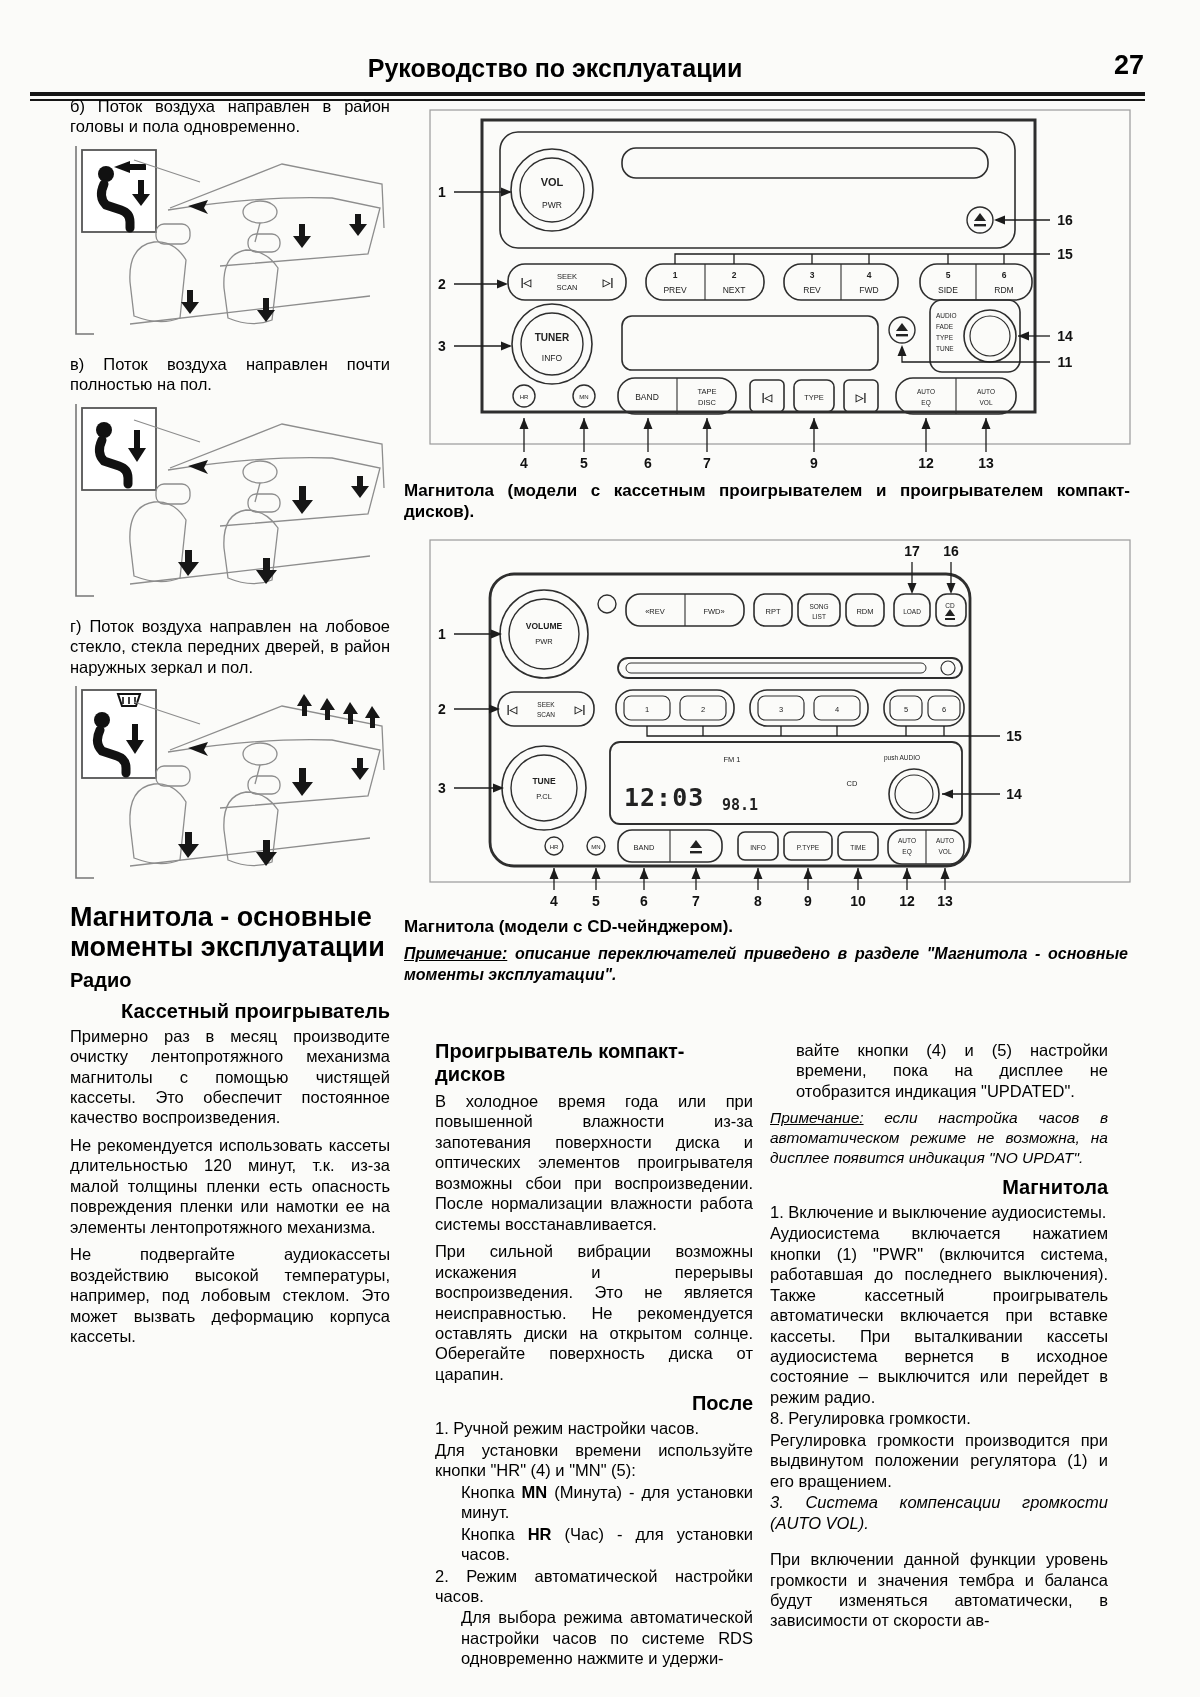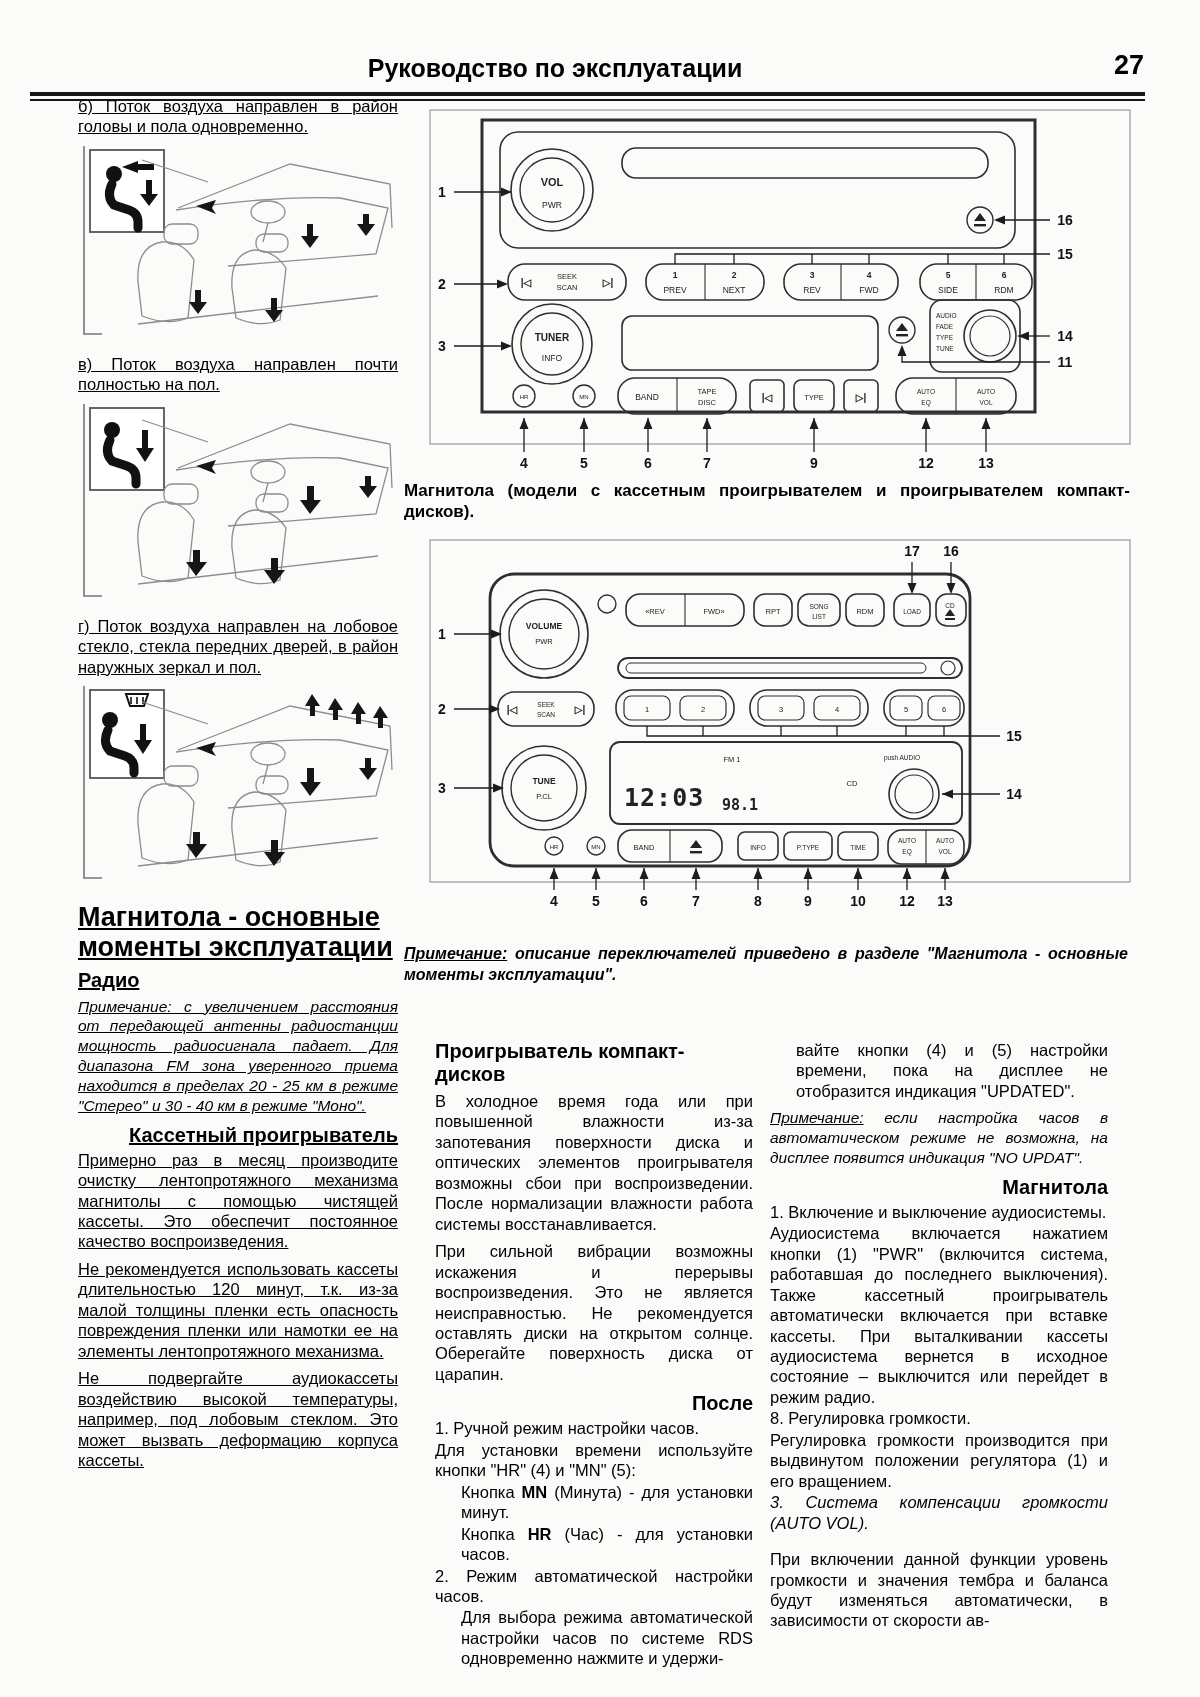--- a/index.html
+++ b/index.html
@@ -11,21 +11,21 @@
   .body{font-size:16.5px;line-height:1.24;text-align:justify;}
   .note{font-size:15.5px;line-height:1.28;text-align:justify;font-style:italic;}
   .note .nl{text-decoration:underline;}
   h1.sec{font-size:27px;line-height:1.12;margin:14px 0 6px;font-weight:bold;}
   h2.sub{font-size:20px;margin:8px 0 3px;font-weight:bold;text-align:right;}
   h2.sub2{font-size:20px;margin:0 0 5px;line-height:1.15;font-weight:bold;}
   .hdr-title{top:54px;left:300px;width:510px;text-align:center;font-size:25px;font-weight:bold;}
   .hdr-num{top:50px;right:56px;font-size:27px;font-weight:bold;}
   .rule1{left:30px;right:55px;top:92px;height:4px;background:#161616;}
   .rule2{left:30px;right:55px;top:99px;height:2px;background:#161616;}
-  .leftcol{top:96px;left:78px;width:320px;text-decoration:underline;}
+  .leftcol{top:96px;left:70px;width:320px;}
   .midcol{top:1040px;left:435px;width:318px;}
   .rightcol{top:1040px;left:770px;width:338px;}
   .indent{padding-left:26px;}
   .illus{margin:2px 0 10px;}
   .diag{left:402px;width:736px;}
   .diagcap{font-size:17px;font-weight:bold;line-height:1.25;text-align:justify;}
   .dnote{font-size:16px;font-style:italic;font-weight:bold;line-height:1.3;text-align:justify;}
   .dnote .nl{text-decoration:underline;}
   svg text{font-family:"Liberation Sans",sans-serif;fill:#222;text-anchor:middle;}
   .t5{font-size:6px;}
@@ -169,21 +169,20 @@
           <rect x="115" y="148" width="7" height="12"></rect>
             <polygon points="108,160 129,160 118,174"></polygon>
           <rect x="193" y="156" width="7" height="12"></rect>
             <polygon points="186,168 207,168 196,182"></polygon>
         </g>
       </svg>
     </div>
 
     <h1 class="sec">Магнитола - основные моменты эксплуатации</h1>
     <h2 class="sub2">Радио</h2>
-    <p class="note"><span class="nl">Примечание:</span><span> с увеличением расстояния от передающей антенны радиостанции мощность радиосигнала падает. Для диапазона FM зона уверенного приема находится в пределах 20 - 25 км в режиме "Стерео" и 30 - 40 км в режиме "Моно".</span></p>
     <h2 class="sub">Кассетный проигрыватель</h2>
     <p class="body">Примерно раз в месяц производите очистку лентопротяжного механизма магнитолы с помощью чистящей кассеты. Это обеспечит постоянное качество воспроизведения.</p>
     <p class="body">Не рекомендуется использовать кассеты длительностью 120 минут, т.к. из-за малой толщины пленки есть опасность повреждения пленки или намотки ее на элементы лентопротяжного механизма.</p>
     <p class="body">Не подвергайте аудиокассеты воздействию высокой температуры, например, под лобовым стеклом. Это может вызвать деформацию корпуса кассеты.</p>
   </div>
 
   <div class="abs diag" style="top:104px;height:372px;">
     <svg width="736" height="372" viewBox="0 0 736 372">
       <rect x="28" y="6" width="700" height="334" fill="none" stroke="#9a9a9a" stroke-width="1.2"></rect>
       <g fill="none" stroke="#2e2e2e">
@@ -450,20 +449,21 @@
       <text x="194" y="374" class="num">5</text>
       <text x="242" y="374" class="num">6</text>
       <text x="294" y="374" class="num">7</text>
       <text x="356" y="374" class="num">8</text>
       <text x="406" y="374" class="num">9</text>
       <text x="456" y="374" class="num">10</text>
       <text x="505" y="374" class="num">12</text>
       <text x="543" y="374" class="num">13</text>
     </svg>
   </div>
+  <div class="abs diagcap" style="top:916px;left:404px;width:520px;">Магнитола (модели с CD-чейнджером).</div>
   <div class="abs dnote" style="top:944px;left:404px;width:724px;"><span class="nl">Примечание:</span><span> описание переключателей приведено в разделе "Магнитола - основные моменты эксплуатации".</span></div>
 
   <div class="abs midcol">
     <h2 class="sub2">Проигрыватель компакт-дисков</h2>
     <p class="body">В холодное время года или при повышенной влажности из-за запотевания поверхности диска и оптических элементов проигрывателя возможны сбои при воспроизведении. После нормализации влажности работа системы восстанавливается.</p>
     <p class="body">При сильной вибрации возможны искажения и перерывы воспроизведения. Это не является неисправностью. Не рекомендуется оставлять диски на открытом солнце. Оберегайте поверхность диска от царапин.</p>
     <h2 class="sub">После</h2>
     <p class="body" style="margin-bottom:1px;">1. Ручной режим настройки часов.</p>
     <p class="body" style="margin-bottom:1px;">Для установки времени используйте кнопки "HR" (4) и "MN" (5):</p>
     <p class="body indent" style="margin-bottom:1px;"><span>Кнопка </span><b>MN</b><span> (Минута) - для установки минут.</span></p>

